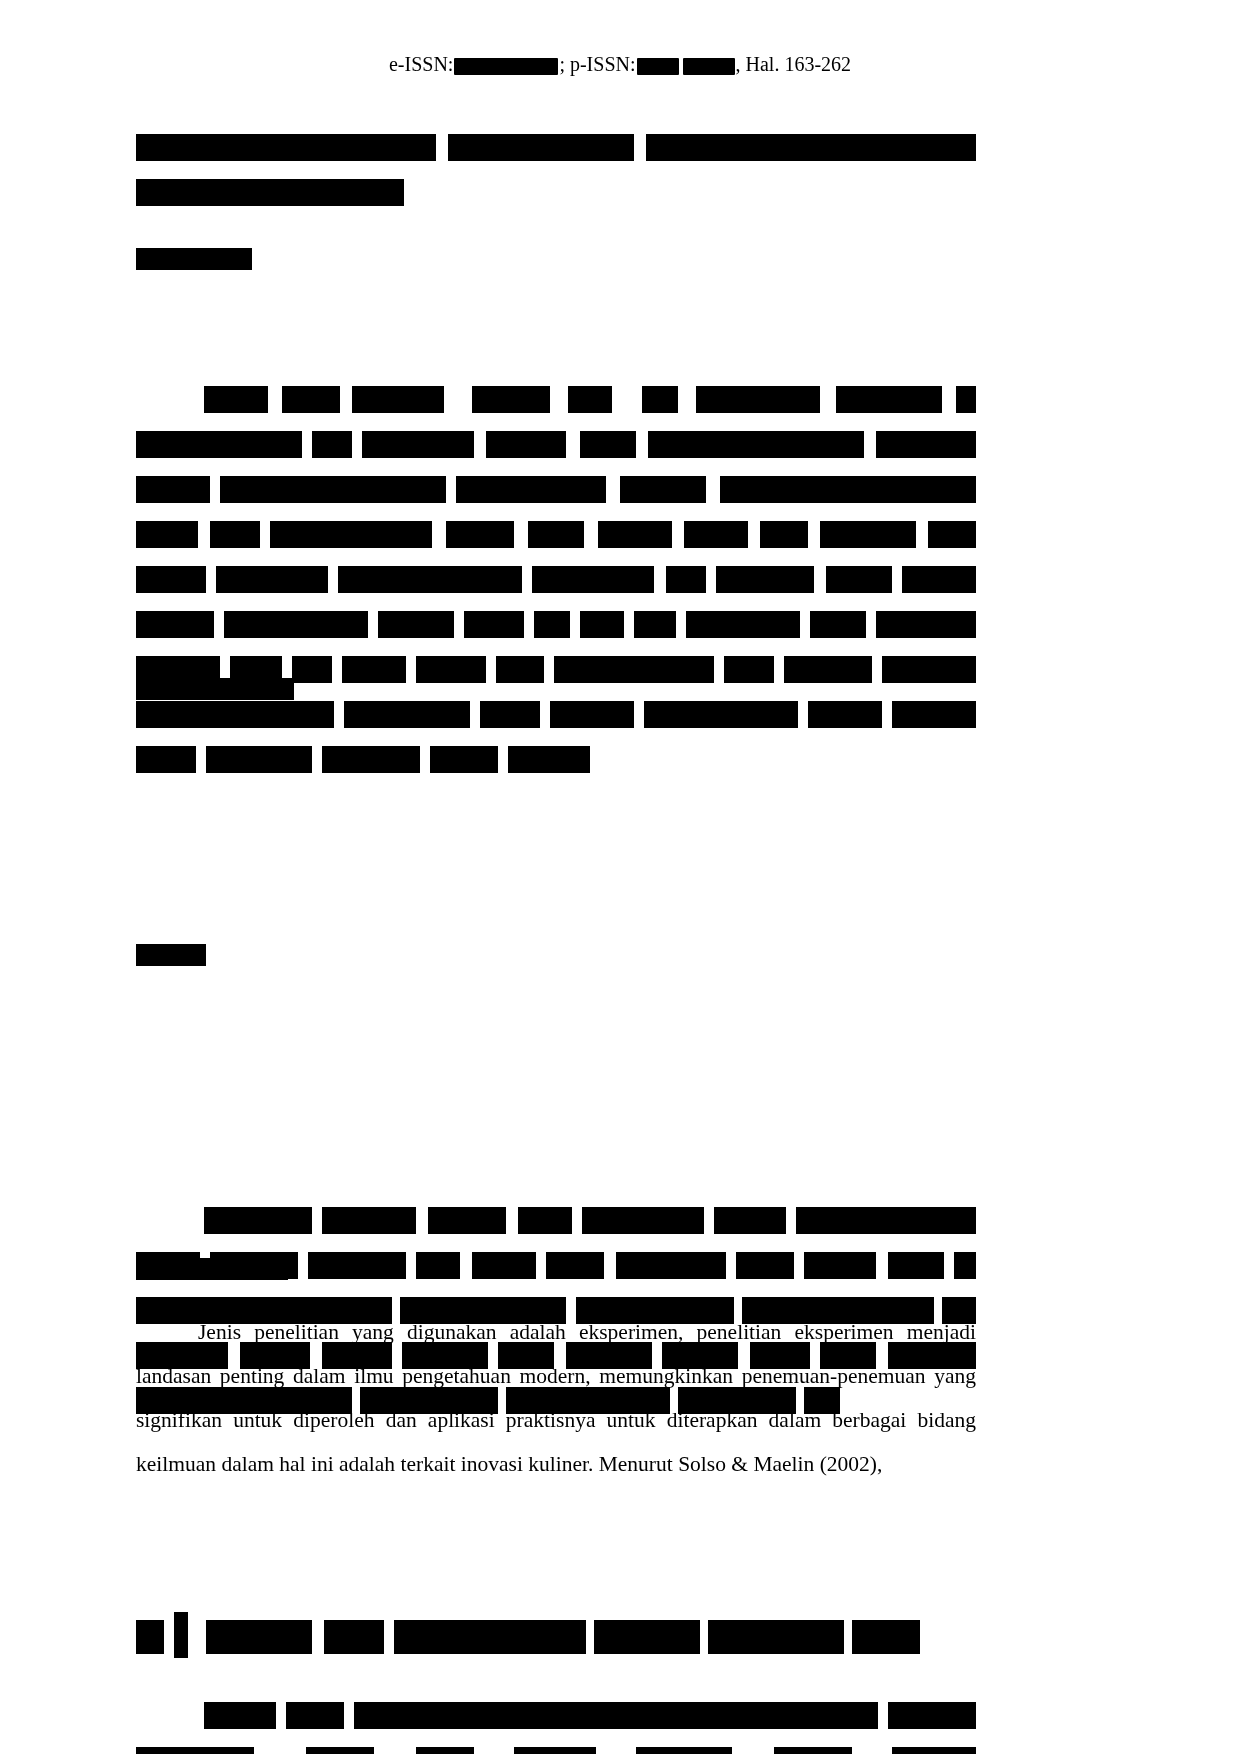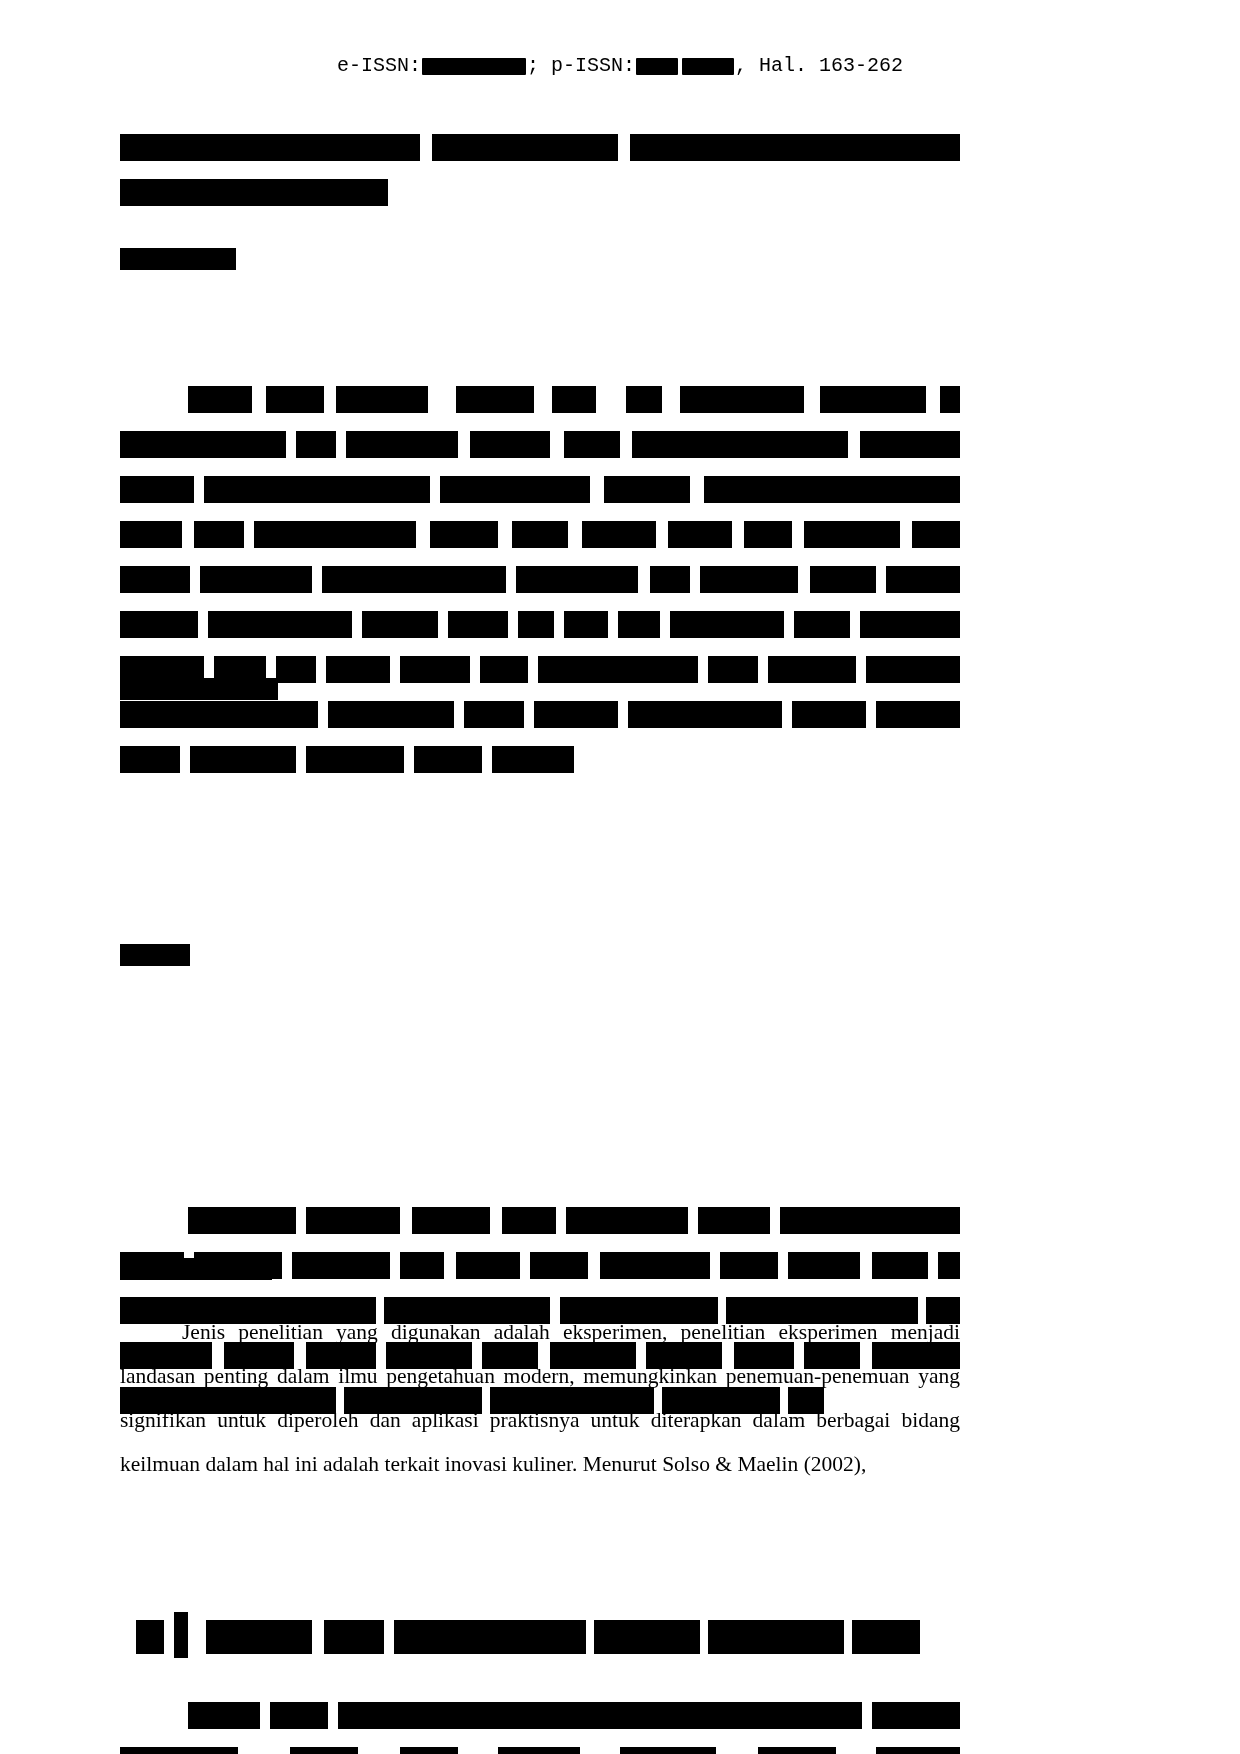--- a/index.html
+++ b/index.html
@@ -28,36 +28,35 @@
     left: 0;
     width: 1240px;
     text-align: center;
     font-size: 20px;
     line-height: 24px;
     white-space: nowrap;
   }
   .header .seg {
     display: inline-block;
     vertical-align: baseline;
-    font-family: Liberation Mono, monospace;
   }
   .redact {
     display: inline-block;
     background: #000000;
     vertical-align: middle;
     border-radius: 1px;
   }
   .redact.issn-e { width: 104px; height: 17px; margin: 0 1px; }
   .redact.issn-p1 { width: 42px; height: 17px; margin: 0 0 0 1px; }
   .redact.issn-p2 { width: 52px; height: 17px; margin: 0 1px 0 4px; }
 
   
   .col {
     position: absolute;
-    left: 120px;
+    left: 136px;
     width: 840px;
   }
 
   
   .blk { position: relative; }
   .line {
     position: relative;
     height: 27px;
     margin-bottom: 18px;
   }

